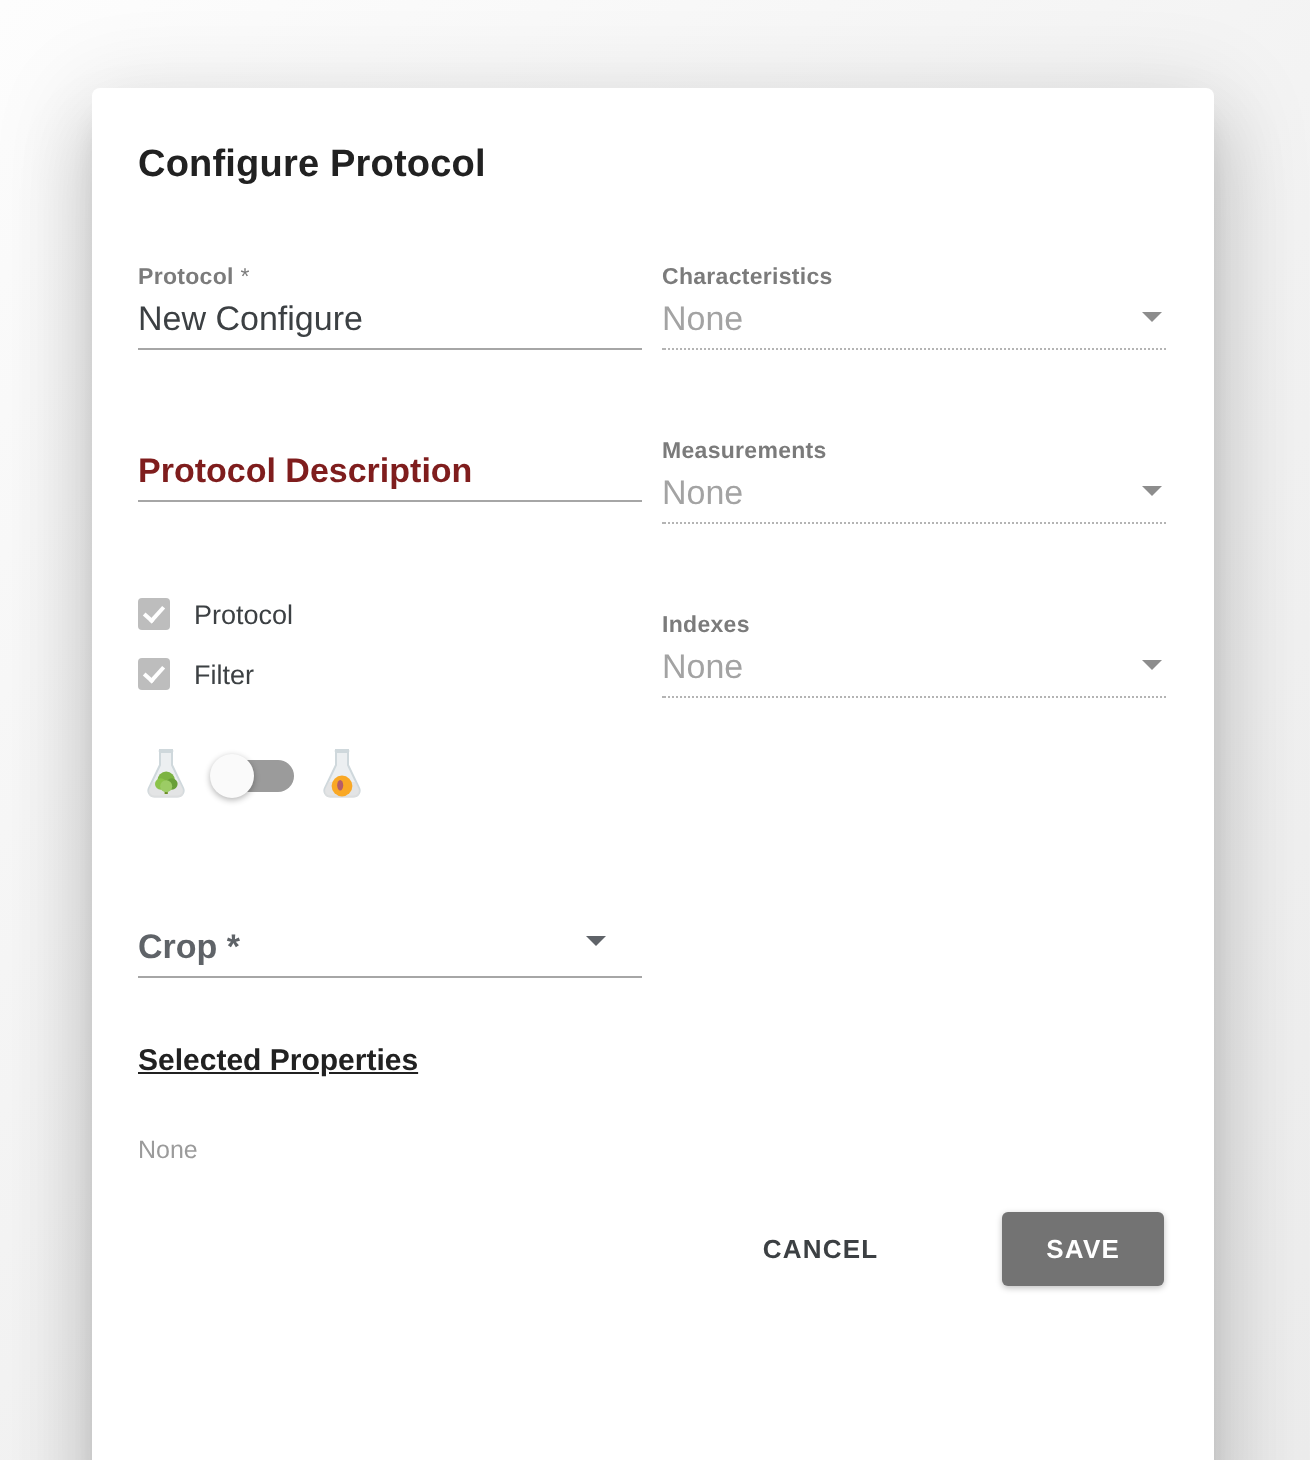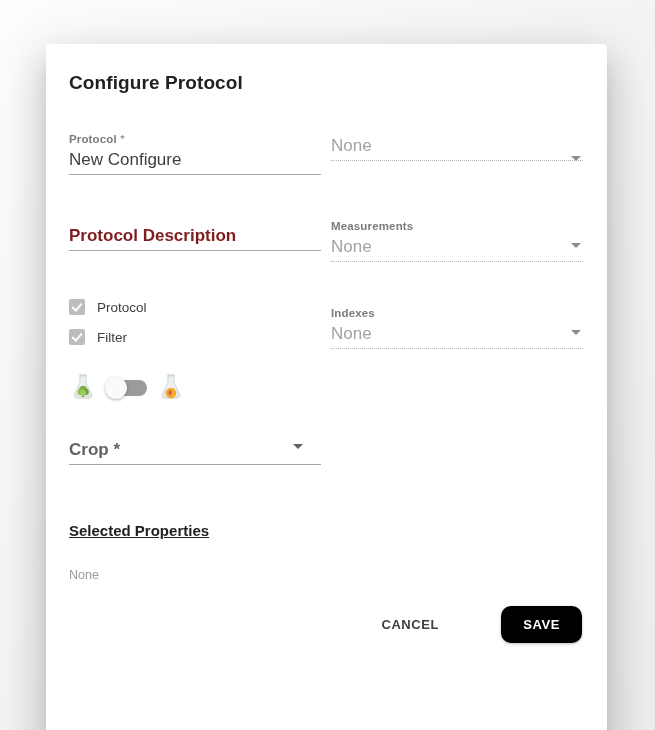--- a/index.html
+++ b/index.html
@@ -208,42 +208,43 @@
     border: none;
     cursor: pointer;
   }
   .btn-text {
     background: transparent;
     color: #3c4043;
     padding: 10px 14px;
     border-radius: 3px;
   }
   .btn-primary {
-    background: #000000;
+    background: #737373;
     color: #ffffff;
     padding: 11px 22px;
-    border-radius: 10px;
+    border-radius: 3px;
     margin-left: 12px;
     box-shadow: 0 1px 3px rgba(0,0,0,.25);
   }
 </style>
 </head>
 <body>
 
 <div id="dialog">
 
   <div class="dlg-title">Configure Protocol</div>
 
   <div class="field" style="left:23px; top:88px; width:252px;">
     <div class="field-label req">Protocol</div>
     <div class="field-value">New Configure</div>
     <div class="underline"></div>
   </div>
 
   <div class="field" style="left:285px; top:88px; width:252px;">
+    <div class="field-label">Characteristics</div>
     <div class="field-value muted">None</div>
     <div class="underline dotted"></div>
     <div class="caret" style="top:24px;"></div>
   </div>
 
   <div class="field" style="left:23px; top:178px; width:252px;">
     <div class="field-placeholder thin">Protocol Description</div>
     <div class="underline"></div>
   </div>
 
@@ -299,21 +300,21 @@
         <rect x="10.3" y="1.5" width="7.4" height="2" rx="1" fill="#cfd8dc"></rect>
         <g>
           <circle cx="14" cy="20" r="5.2" fill="#f9a825"></circle>
           <path d="M14 14.8 a5.2 5.2 0 0 0 0 10.4 a4.1 4.1 0 0 1 0 -10.4 z" fill="#d32f2f"></path>
           <ellipse cx="13.1" cy="19.6" rx="1.5" ry="2.6" fill="#7b1fa2" opacity=".55"></ellipse>
         </g>
       </svg>
     </span>
   </div>
 
-  <div class="field" style="left:23px; top:392px; width:252px;">
+  <div class="field" style="left:23px; top:416px; width:252px;">
     <div class="field-placeholder">Crop *</div>
     <div class="underline"></div>
     <div class="caret dark" style="top:8px; right:18px;"></div>
   </div>
 
   <div class="section-title">Selected Properties</div>
   <div class="section-empty">None</div>
 
   <div class="btn-row">
     <button class="btn btn-text">CANCEL</button>

